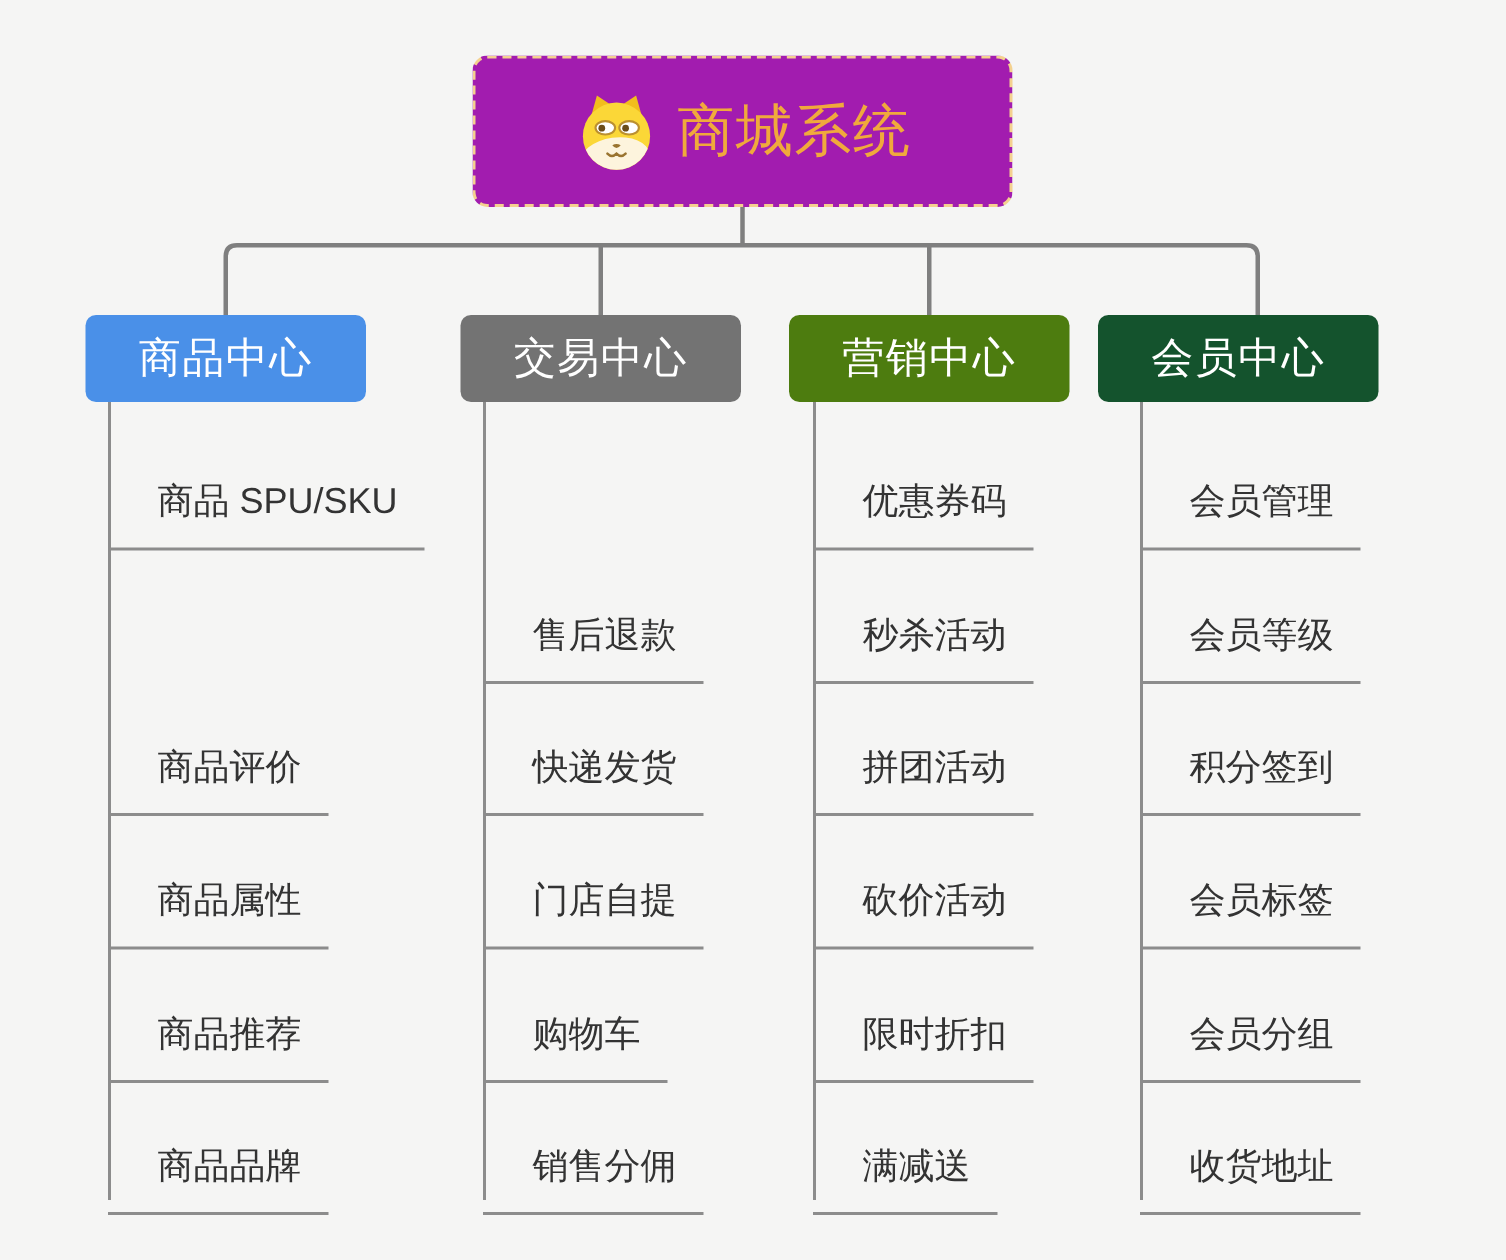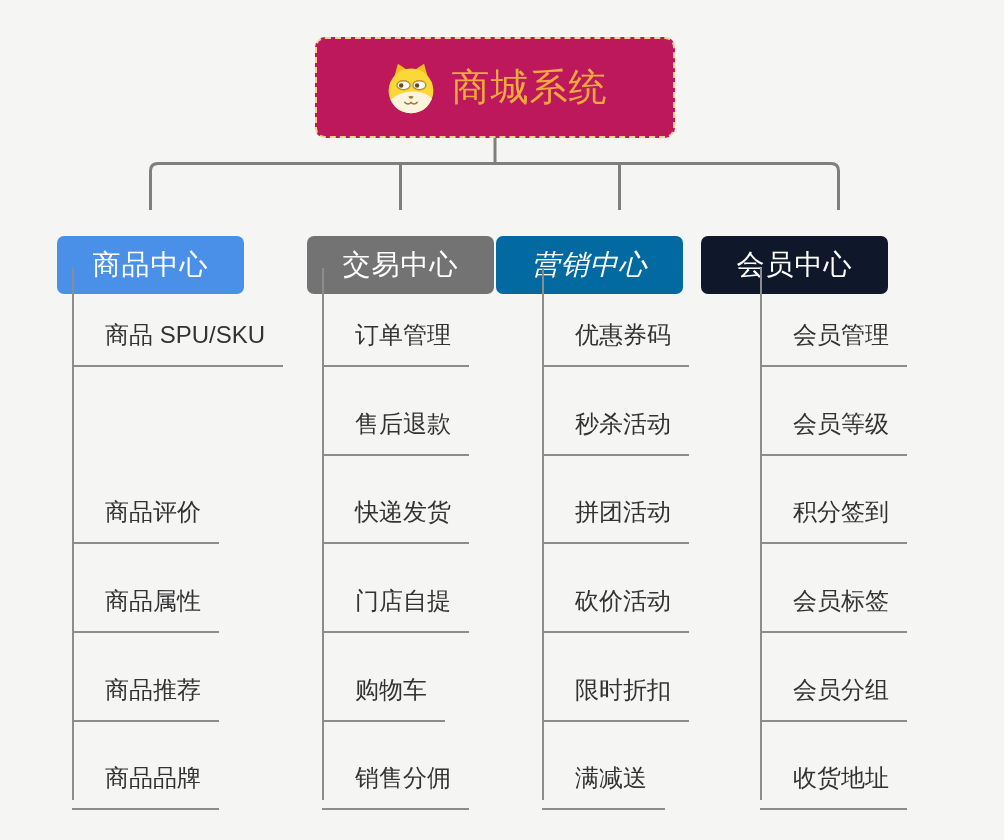--- a/index.html
+++ b/index.html
@@ -8,41 +8,40 @@
     font-family: "Liberation Sans", "DejaVu Sans", sans-serif;
     background:#f5f5f4;
     position:relative;
     overflow:hidden;
   }
   .canvas { position:absolute; inset:0; width:1004px; height:840px; }
 
   
   .root-node {
     position:absolute; left:315px; top:37px; width:360px; height:101px;
-    background:#be185d;
+    background:#a21caf;
     border:2px dashed #f4d18f;
     border-radius:10px;
     display:flex; align-items:center; justify-content:center; gap:13px;
   }
   .root-title {
     font-size:38px; letter-spacing:1px; color:#f0a93c;
   }
   .root-icon { width:56px; height:56px; flex:0 0 auto; }
 
   
   svg.connectors { position:absolute; left:0; top:0; width:1004px; height:840px; pointer-events:none; }
 
   
   .branch-node {
     position:absolute; top:210px; width:187px; height:58px;
     border-radius:7px;
     color:#ffffff; font-size:28px; letter-spacing:1px;
     line-height:58px; text-align:center;
     cursor:pointer;
-    margin-top:26px;
   }
 
   
   .trunk {
     position:absolute; top:268px; width:2px; height:532px;
     background:#8c8c8c;
   }
 
   
   .item {
@@ -84,35 +83,34 @@
       <circle cx="19.5" cy="27.3" r="2.4" fill="#6b4d1b"></circle>
       <circle cx="36.5" cy="27.3" r="2.4" fill="#6b4d1b"></circle>
       <path d="M27 39.5 Q30 37.5 33 39.5 Q30 43.5 27 39.5 Z" fill="#9a7430"></path>
       <path d="M23.5 45.5 Q26.75 48.8 30 45.5 Q33.25 48.8 36.5 45.5" stroke="#9a7430" stroke-width="1.8" fill="none" stroke-linecap="round"></path>
     </svg>
     <span class="root-title">商城系统</span>
   </div>
 
   <div class="branch-node" style="left: 57px; background: rgb(74, 144, 232);">商品中心</div>
   <div class="branch-node" style="left: 307px; background: #737373;">交易中心</div>
-  <div class="branch-node" style="left: 496px; background: #0369a1; font-style: italic;">营销中心</div>
-  <div class="branch-node" style="left: 701px; background: #0f172a;">会员中心</div>
+  <div class="branch-node" style="left: 526px; background: #4d7c0f;">营销中心</div>
+  <div class="branch-node" style="left: 732px; background: #14532d;">会员中心</div>
 
   <div class="trunk" style="left:72px"></div>
   <div class="trunk" style="left:322px"></div>
   <div class="trunk" style="left:542px"></div>
   <div class="trunk" style="left:760px"></div>
 
   <div class="item" style="left:72px;top:321px">商品 SPU/SKU</div>
   <div class="item" style="left:72px;top:498px">商品评价</div>
   <div class="item" style="left:72px;top:587px">商品属性</div>
   <div class="item" style="left:72px;top:764px">商品品牌</div>
   <div class="item" style="left:72px;top:676px">商品推荐</div>
 
-  <div class="item" style="left:322px;top:321px">订单管理</div>
   <div class="item" style="left:322px;top:410px">售后退款</div>
   <div class="item" style="left:322px;top:498px">快递发货</div>
   <div class="item" style="left:322px;top:587px">门店自提</div>
   <div class="item" style="left:322px;top:676px">购物车</div>
   <div class="item" style="left:322px;top:764px">销售分佣</div>
 
   <div class="item" style="left:542px;top:321px">优惠券码</div>
   <div class="item" style="left:542px;top:410px">秒杀活动</div>
   <div class="item" style="left:542px;top:498px">拼团活动</div>
   <div class="item" style="left:542px;top:587px">砍价活动</div>

